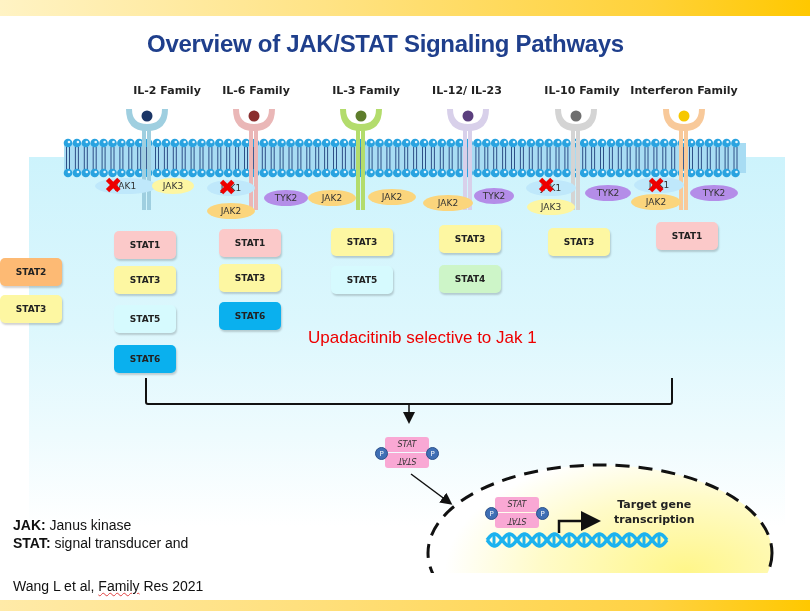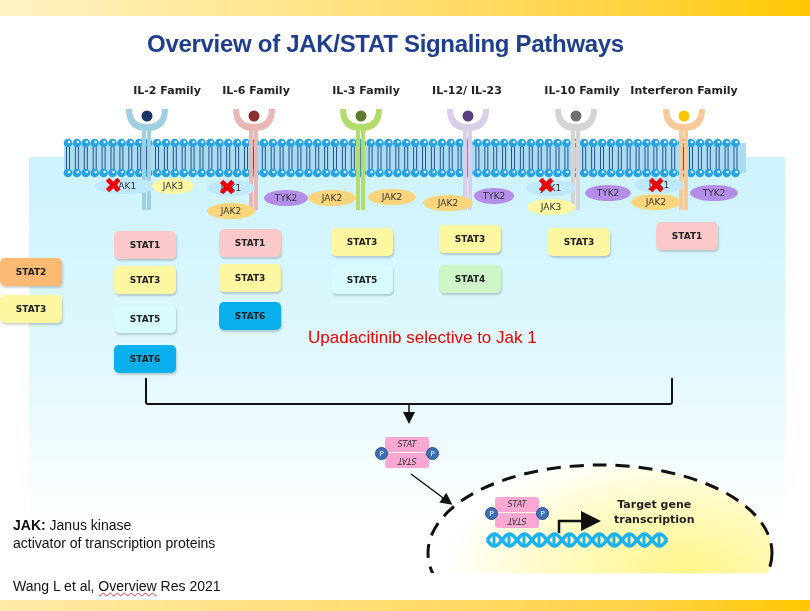--- a/index.html
+++ b/index.html
@@ -558,20 +558,20 @@
   <div class="pcirc" style="left:41px;">P</div>
 </div>
 
 <div class="target-text">
   <div>Target gene</div>
   <div>transcription</div>
 </div>
 
 <div class="legend">
   <div><b>JAK:</b> <span>Janus kinase</span></div>
-  <div>activator of transcription proteins</div>
+  <div><b>STAT:</b> <span>signal transducer and</span></div>
 </div>
 
 <div class="citation">
-  <span>Wang L et al, </span><span class="squiggle">Overview</span><span> Res 2021</span>
+  <span>Wang L et al, </span><span class="squiggle">Family</span><span> Res 2021</span>
 </div>
 
 <div class="bottombar"></div>
 
 </body></html>

